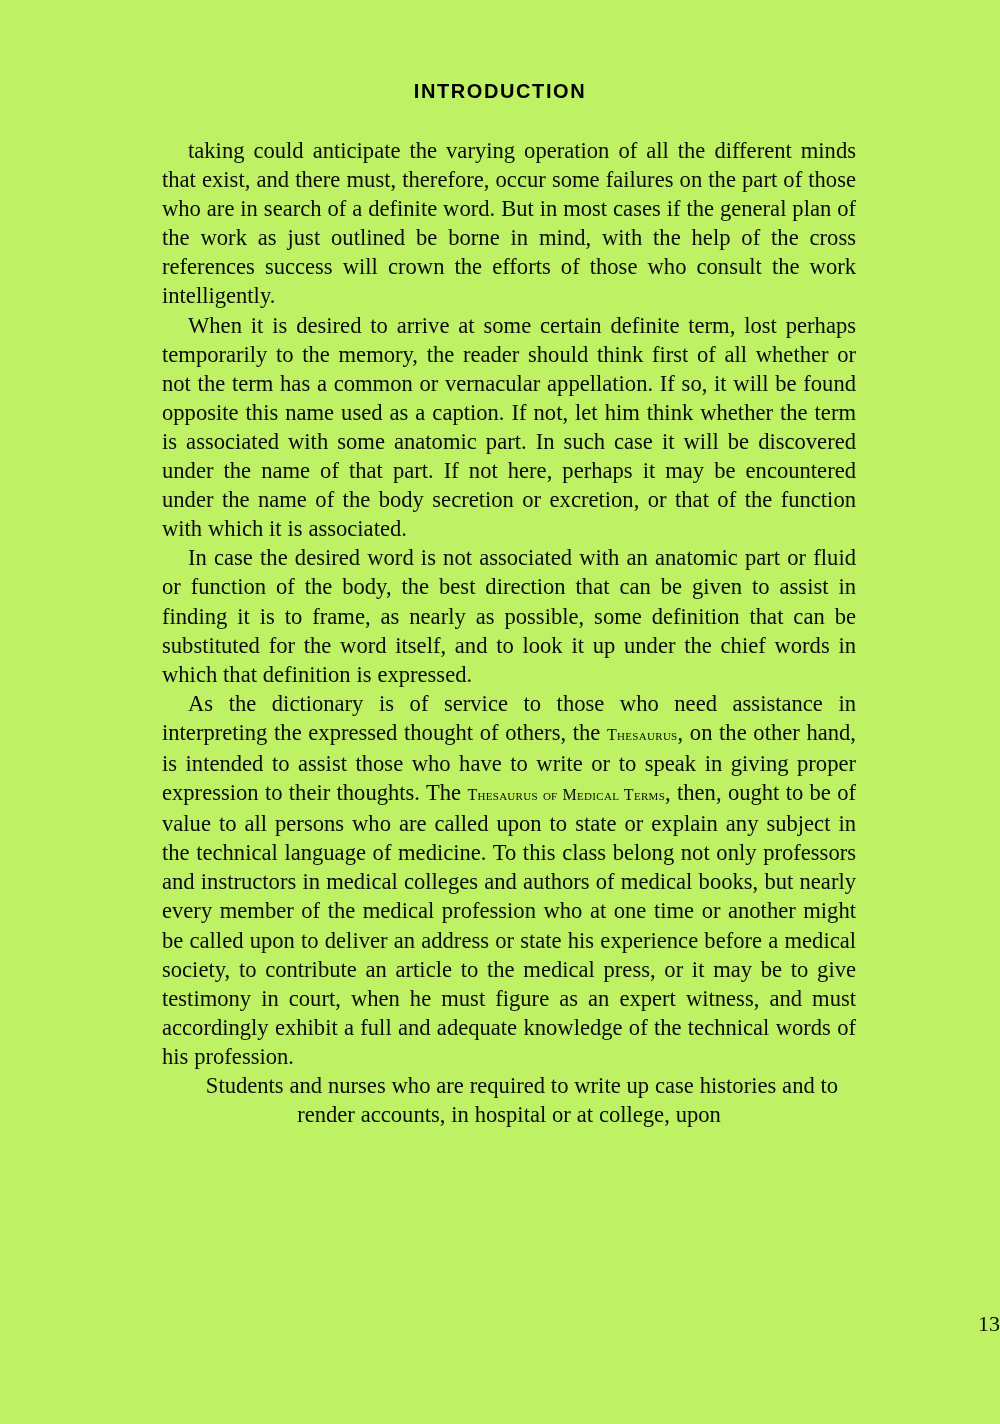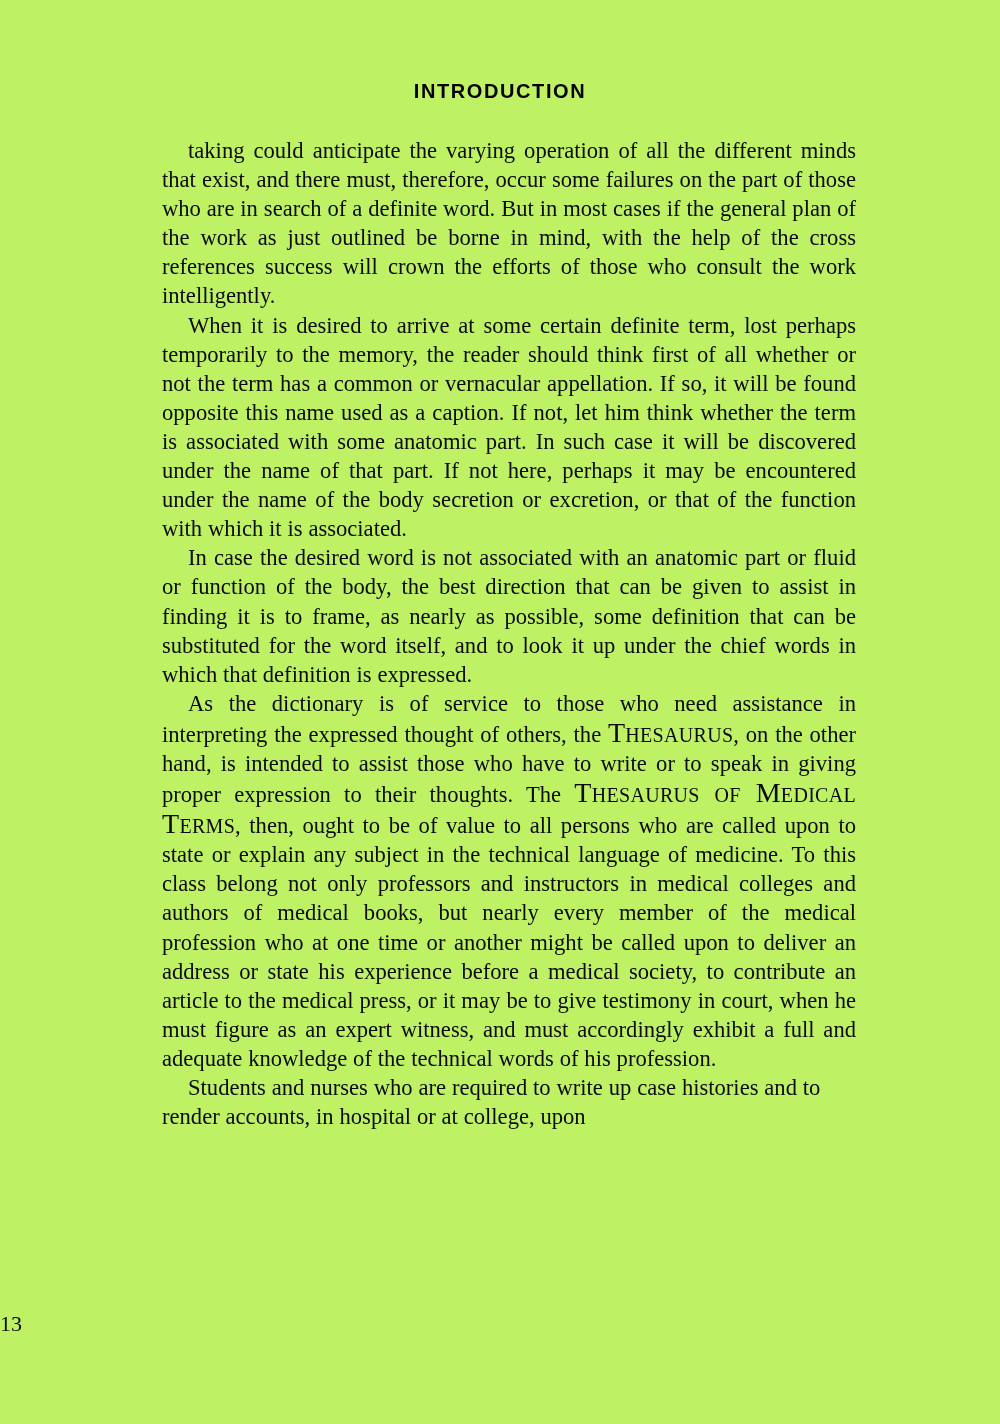--- a/index.html
+++ b/index.html
@@ -39,33 +39,33 @@
     padding: 0;
     text-align: justify;
     text-indent: 26px;
     font-size: 22.6px;
     line-height: 29.1px;
     color: #0b0b0b;
     word-spacing: 0.2px;
     -webkit-font-smoothing: none;
   }
   p.para:last-child {
-    text-align: left;
+    text-align: center;
   }
   .sc {
     font-variant: small-caps;
-    font-size: 28px;
+    font-size: 16px;
     letter-spacing: 0.3px;
   }
   .folio {
     position: absolute;
     top: 1311px;
     left: 0;
     width: 1000px;
-    text-align: left;
+    text-align: right;
     font-size: 22px;
     line-height: 26px;
     color: #0b0b0b;
   }
 </style>
 </head>
 <body>
 
 <div class="page">
 

